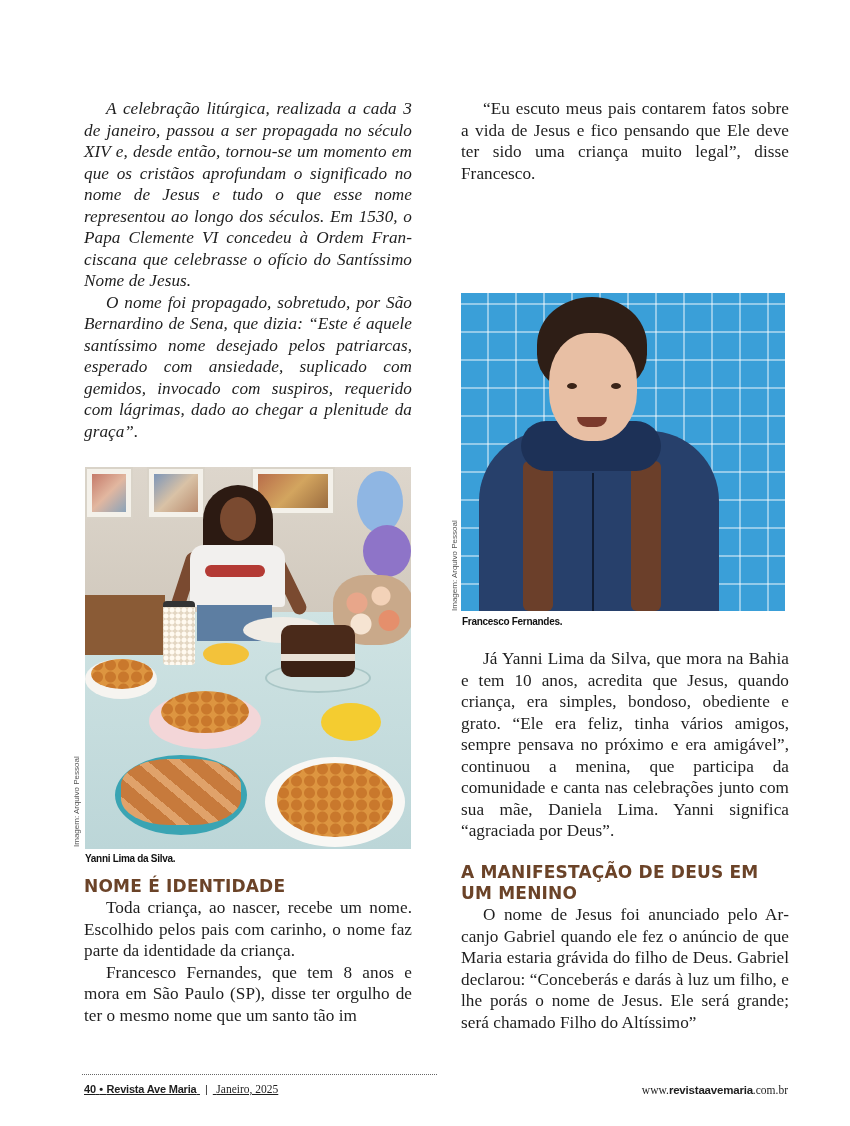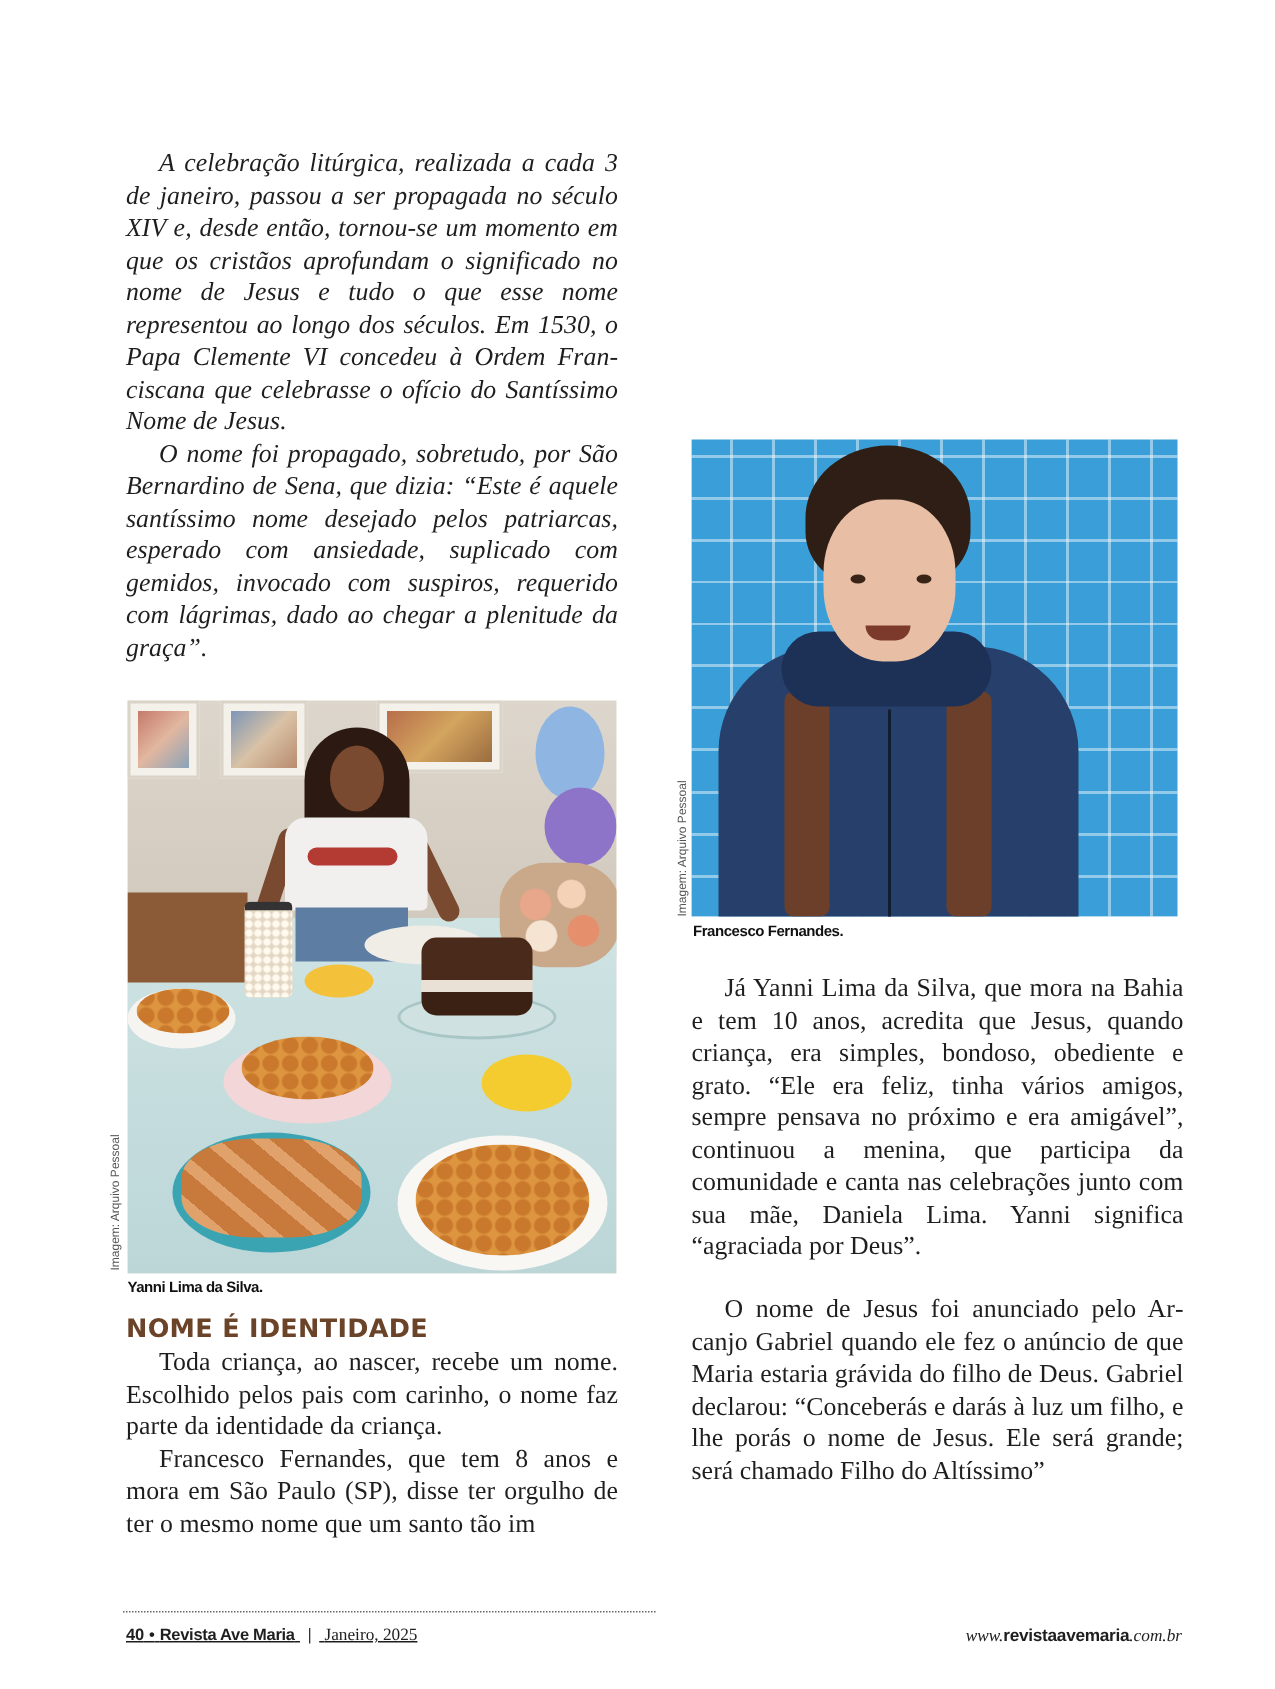--- a/index.html
+++ b/index.html
@@ -88,21 +88,21 @@
     #photo-francesco .strap { position: absolute; top: 168px; width: 30px; height: 150px; background: #6b3f2a; border-radius: 6px; }
     #photo-francesco .zip { position: absolute; left: 131px; top: 180px; width: 2px; height: 140px; background: #111d33; }
 
     
     .rule { position: absolute; left: 82px; top: 1074px; width: 355px; border-top: 1px dotted #666; }
     .footer-left { position: absolute; left: 84px; top: 1083px; font-size: 11px; white-space: nowrap; text-decoration: underline; }
     .footer-left .pub { font-family: "Liberation Sans", "DejaVu Sans", sans-serif; font-weight: bold; letter-spacing: -0.2px; }
     .footer-left .sep { font-family: "Liberation Sans", sans-serif; margin: 0 5px; color: #333; }
     .footer-left .date { font-family: "Liberation Serif", serif; font-size: 11.5px; }
     .footer-right { position: absolute; right: 62px; top: 1083px; font-size: 11.5px; white-space: nowrap; }
-    .footer-right .pre, .footer-right .post { font-family: "Liberation Serif", serif; font-style: italic; }
+    .footer-right .pre, .footer-right .post { font-family: "Liberation Serif", serif; }
     .footer-right .brand { font-family: Liberation Sans, sans-serif; font-weight: bold; letter-spacing: -0.2px; }
   </style>
 </head>
 <body>
 
 <div class="col col-left">
   <p class="body">A celebração litúrgica, realizada a cada 3 de janeiro, passou a ser propagada no século XIV e, desde então, tornou-se um momento em que os cristãos aprofundam o significado no nome de Jesus e tudo o que esse nome representou ao longo dos séculos. Em 1530, o Papa Clemente VI concedeu à Ordem Fran­ciscana que celebrasse o ofício do Santíssimo Nome de Jesus.</p>
   <p class="body">O nome foi propagado, sobretudo, por São Bernardino de Sena, que dizia: “Este é aquele santíssimo nome desejado pelos patriarcas, esperado com ansiedade, supli­cado com gemidos, invocado com suspiros, requerido com lágrimas, dado ao chegar a plenitude da graça”.</p>
 </div>
 
@@ -147,20 +147,21 @@
 <div class="credit" style="left:72px;top:847px;">Imagem: Arquivo Pessoal</div>
 <div class="caption" style="left:85px;top:853px;">Yanni Lima da Silva.</div>
 
 <div class="col" style="left:84px;top:876px;">
   <h2 class="section">NOME É IDENTIDADE</h2>
   <p class="body">Toda criança, ao nascer, recebe um nome. Escolhido pelos pais com carinho, o nome faz parte da identidade da criança.</p>
   <p class="body">Francesco Fernandes, que tem 8 anos e mora em São Paulo (SP), disse ter orgulho de ter o mesmo nome que um santo tão im­</p>
 </div>
 
 <div class="col col-right">
+  <p class="body">“Eu escuto meus pais contarem fatos so­bre a vida de Jesus e fico pensando que Ele deve ter sido uma criança muito legal”, disse Francesco.</p>
 </div>
 
 <div class="photo" id="photo-francesco">
   <div class="jacket"></div>
   <div class="strap" style="left:62px;"></div>
   <div class="strap" style="left:170px;"></div>
   <div class="zip"></div>
   <div class="hood"></div>
   <div class="hair"></div>
   <div class="face"></div>
@@ -169,20 +170,21 @@
   <div class="mouth"></div>
 </div>
 <div class="credit" style="left:450px;top:611px;">Imagem: Arquivo Pessoal</div>
 <div class="caption" style="left:462px;top:616px;">Francesco Fernandes.</div>
 
 <div class="col" style="left:461px;top:648px;">
   <p class="body">Já Yanni Lima da Silva, que mora na Bahia e tem 10 anos, acredita que Jesus, quando criança, era simples, bondoso, obediente e grato. “Ele era feliz, tinha vários amigos, sempre pensava no próximo e era amigá­vel”, continuou a menina, que participa da comunidade e canta nas celebrações junto com sua mãe, Daniela Lima. Yanni significa “agraciada por Deus”.</p>
 </div>
 
 <div class="col" style="left:461px;top:862px;">
+  <h2 class="section">A MANIFESTAÇÃO DE DEUS EM UM ME­NINO</h2>
   <p class="body">O nome de Jesus foi anunciado pelo Ar­canjo Gabriel quando ele fez o anúncio de que Maria estaria grávida do filho de Deus. Gabriel declarou: “Conceberás e darás à luz um filho, e lhe porás o nome de Jesus. Ele será grande; será chamado Filho do Altíssimo”</p>
 </div>
 
 <div class="rule"></div>
 <div class="footer-left">
   <span class="pub">40</span>
   <span class="pub">•</span>
   <span class="pub">Revista Ave Maria</span>
   <span class="sep">|</span>
   <span class="date">Janeiro, 2025</span>

